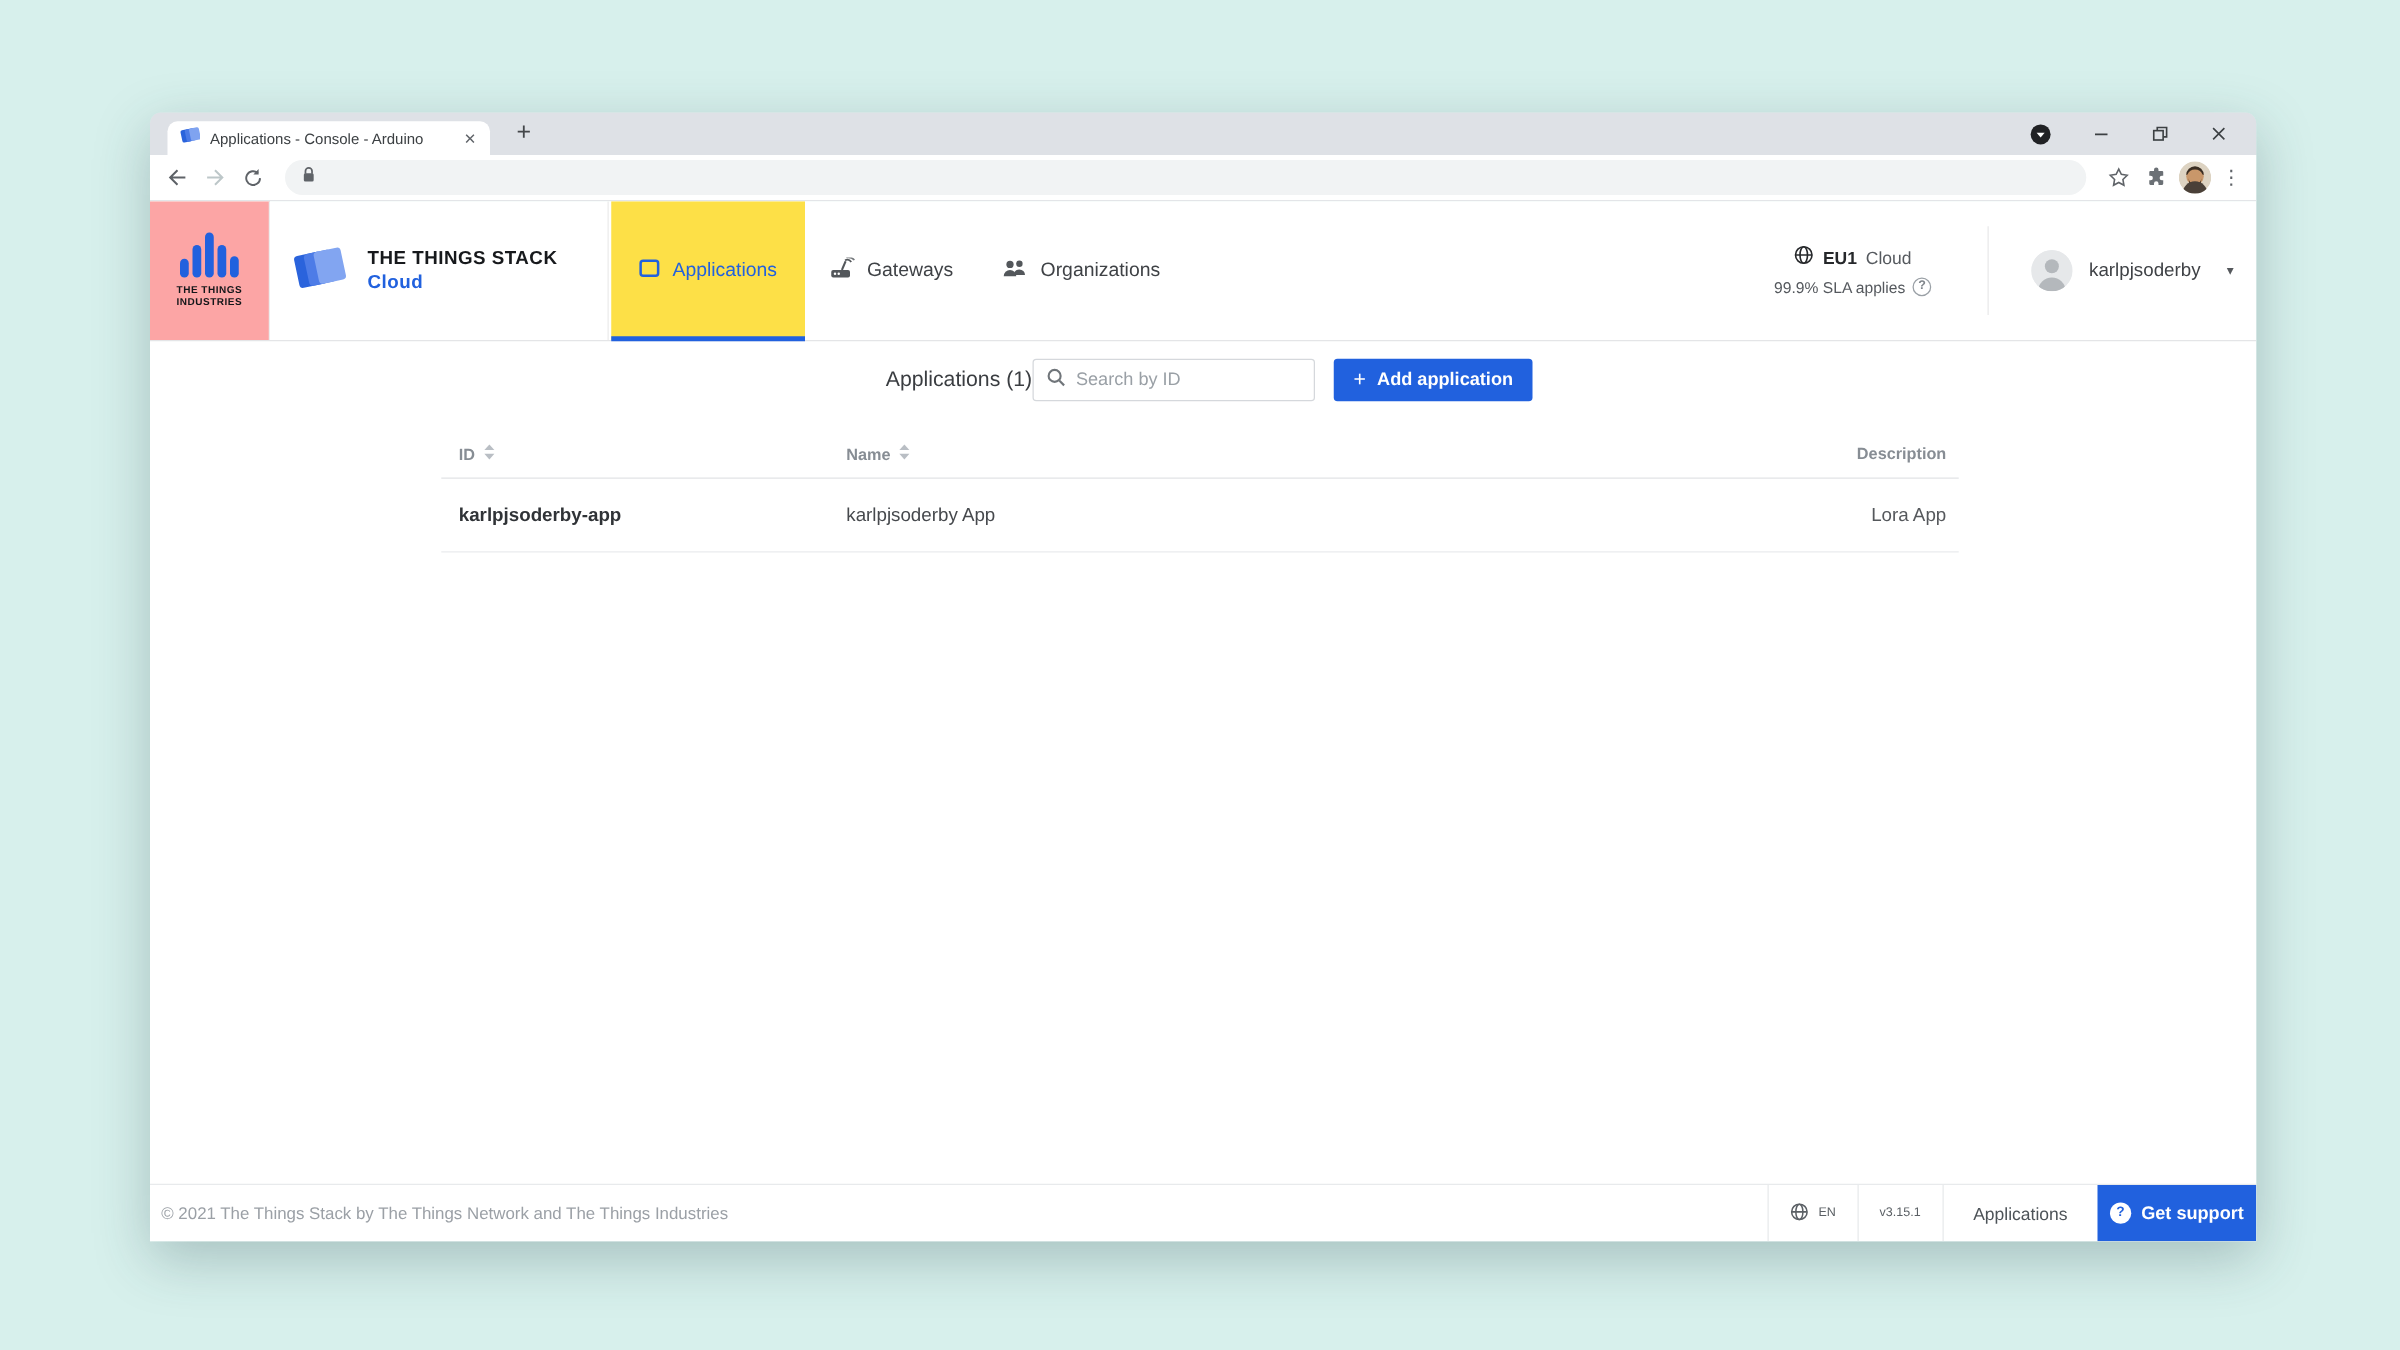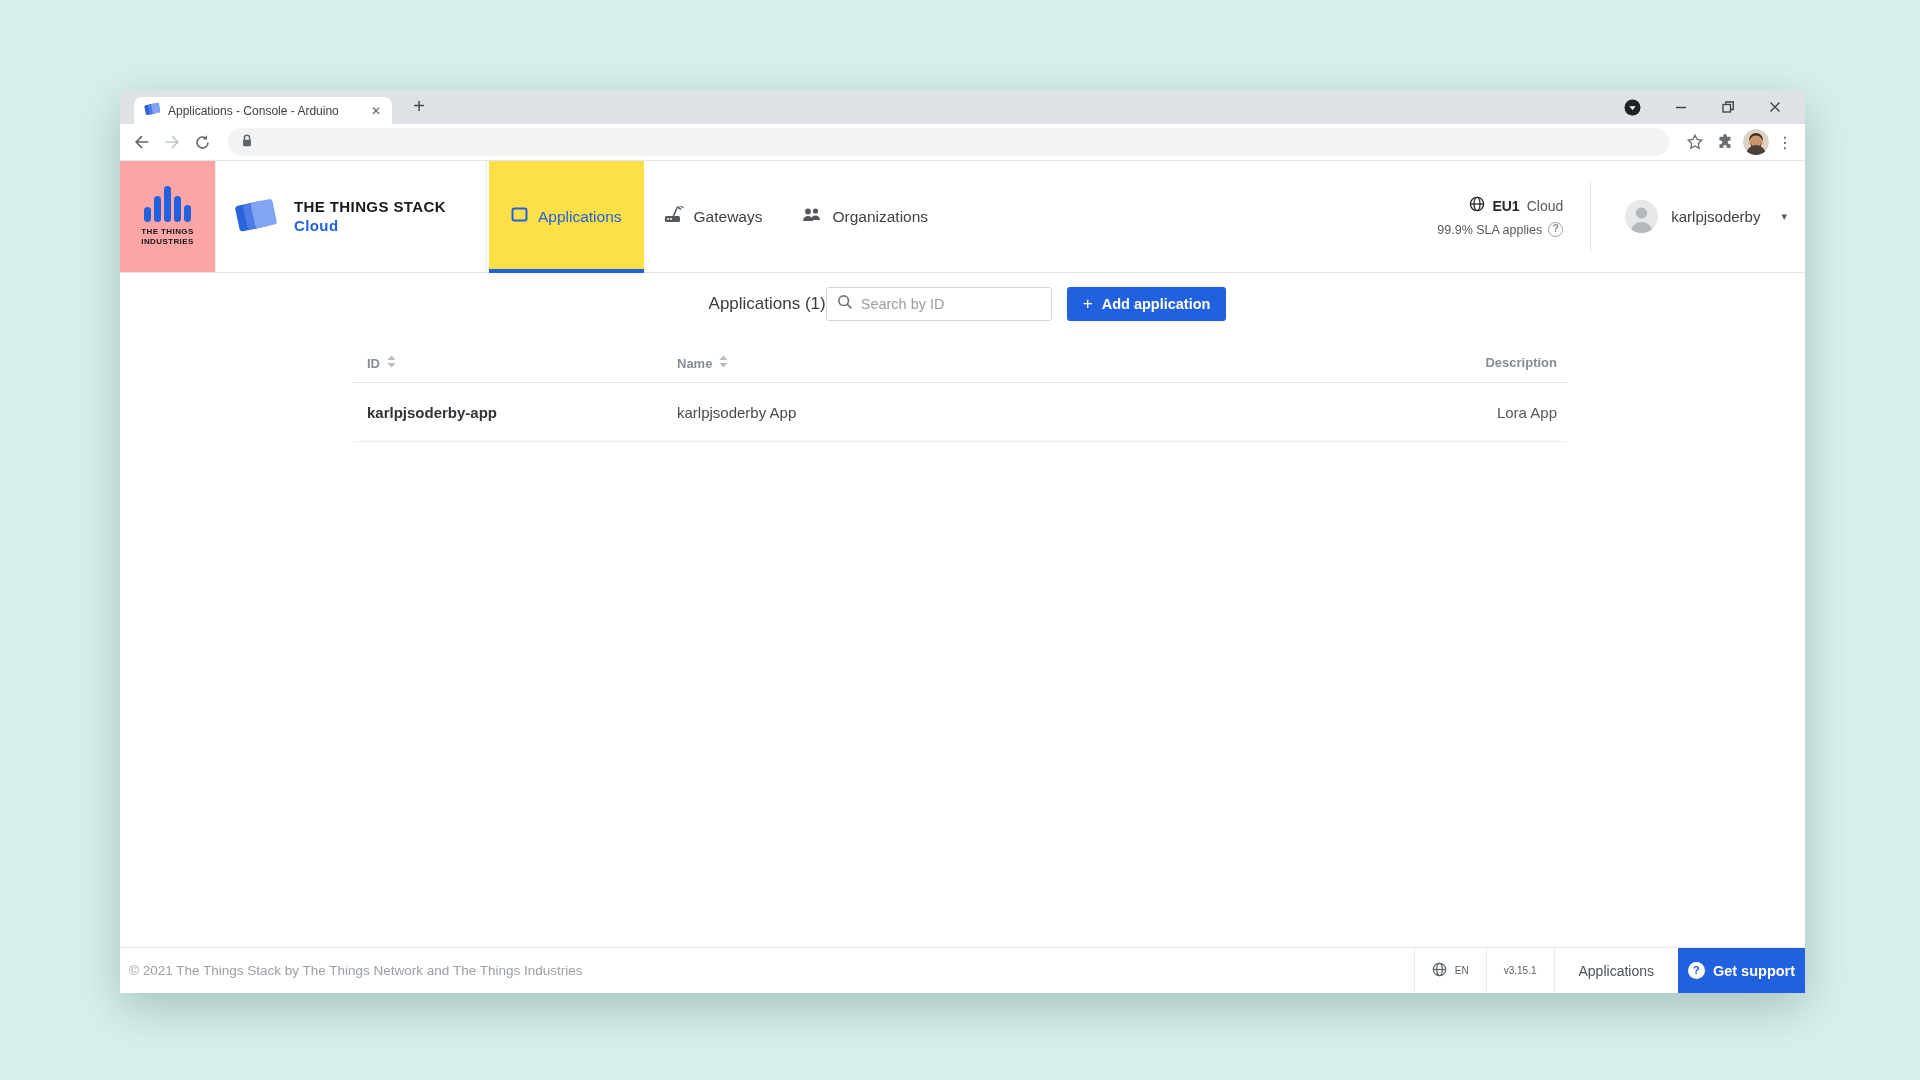--- a/index.html
+++ b/index.html
@@ -38,21 +38,21 @@
   .brand-tts { display:flex; align-items:center; gap:13px; padding:0 40px 0 17px; border-right:1px solid #ececec; }
   .tts-text { font-size:15px; font-weight:bold; letter-spacing:.4px; color:#17191c; line-height:1.25; }
   .tts-text .cloud { color:#2161de; }
 
   .nav { display:flex; align-items:stretch; margin-left:2px; }
   .nav-item { display:flex; align-items:center; gap:10px; padding:0 20px; font-size:15.5px; color:#3f4246;
               position:relative; cursor:pointer; white-space:nowrap; }
   .nav-item.active { background:#fde047; color:#2161de; padding:0 22px; }
   .nav-item.active::after { content:""; position:absolute; left:0; right:0; bottom:-1px; height:4px; background:#2161de; }
 
-  .region { margin-left:auto; display:flex; flex-direction:column; align-items:flex-end; justify-content:center; row-gap:7px; margin-right:27px; }
+  .region { margin-left:auto; display:flex; flex-direction:column; align-items:center; justify-content:center; row-gap:7px; margin-right:45px; }
   .region-line1 { display:flex; align-items:center; gap:7px; font-size:14px; color:#55595e; }
   .region-line1 b { color:#26282b; }
   .region-line2 { display:flex; align-items:center; gap:6px; font-size:12.5px; color:#55595e; }
   .help-dot { width:15px; height:15px; border:1.4px solid #9aa0a6; border-radius:50%; color:#80868c; font-size:10px;
               line-height:12px; text-align:center; font-weight:bold; cursor:pointer; }
   .hdr-divider { width:1px; background:#e9e9ea; margin:20px 0; }
   .user { display:flex; align-items:center; gap:13px; padding:0 18px 0 34px; cursor:pointer; }
   .avatar-ph { width:33px; height:33px; border-radius:50%; overflow:hidden; background:#e9ebed; }
   .user-name { font-size:15px; color:#3f4246; }
   .caret { font-size:11px; color:#55585c; margin-left:8px; }

